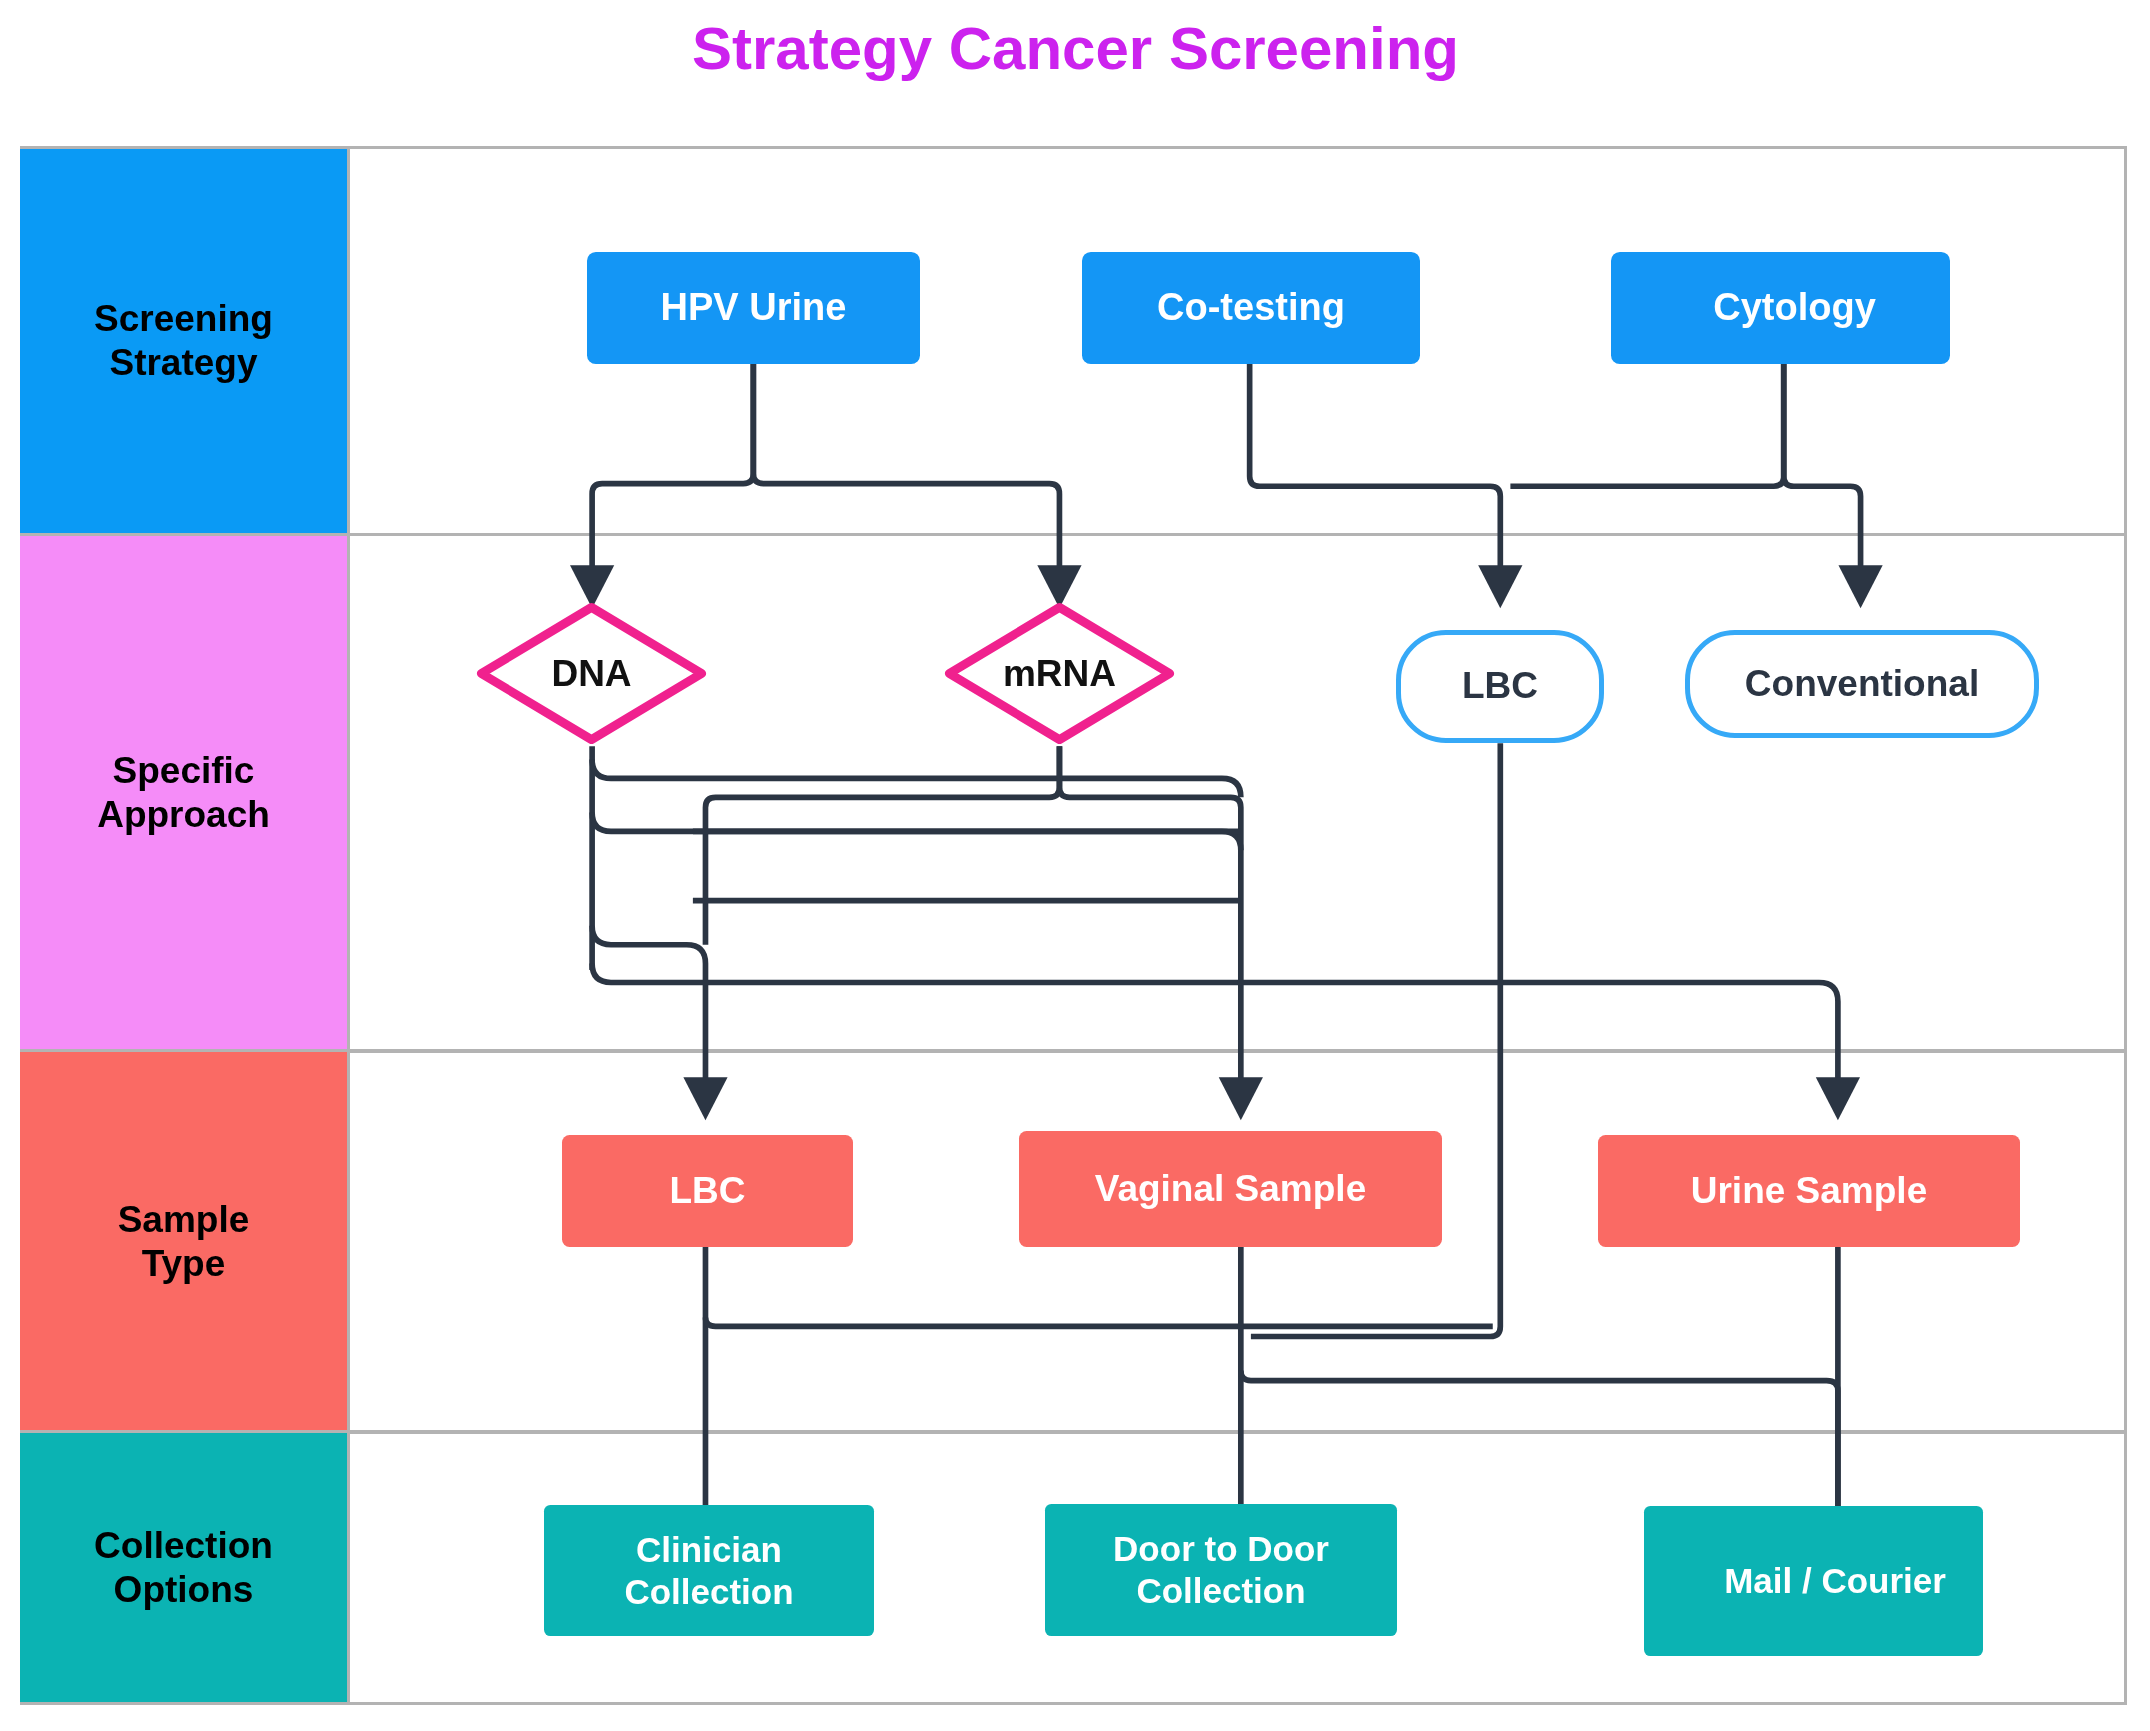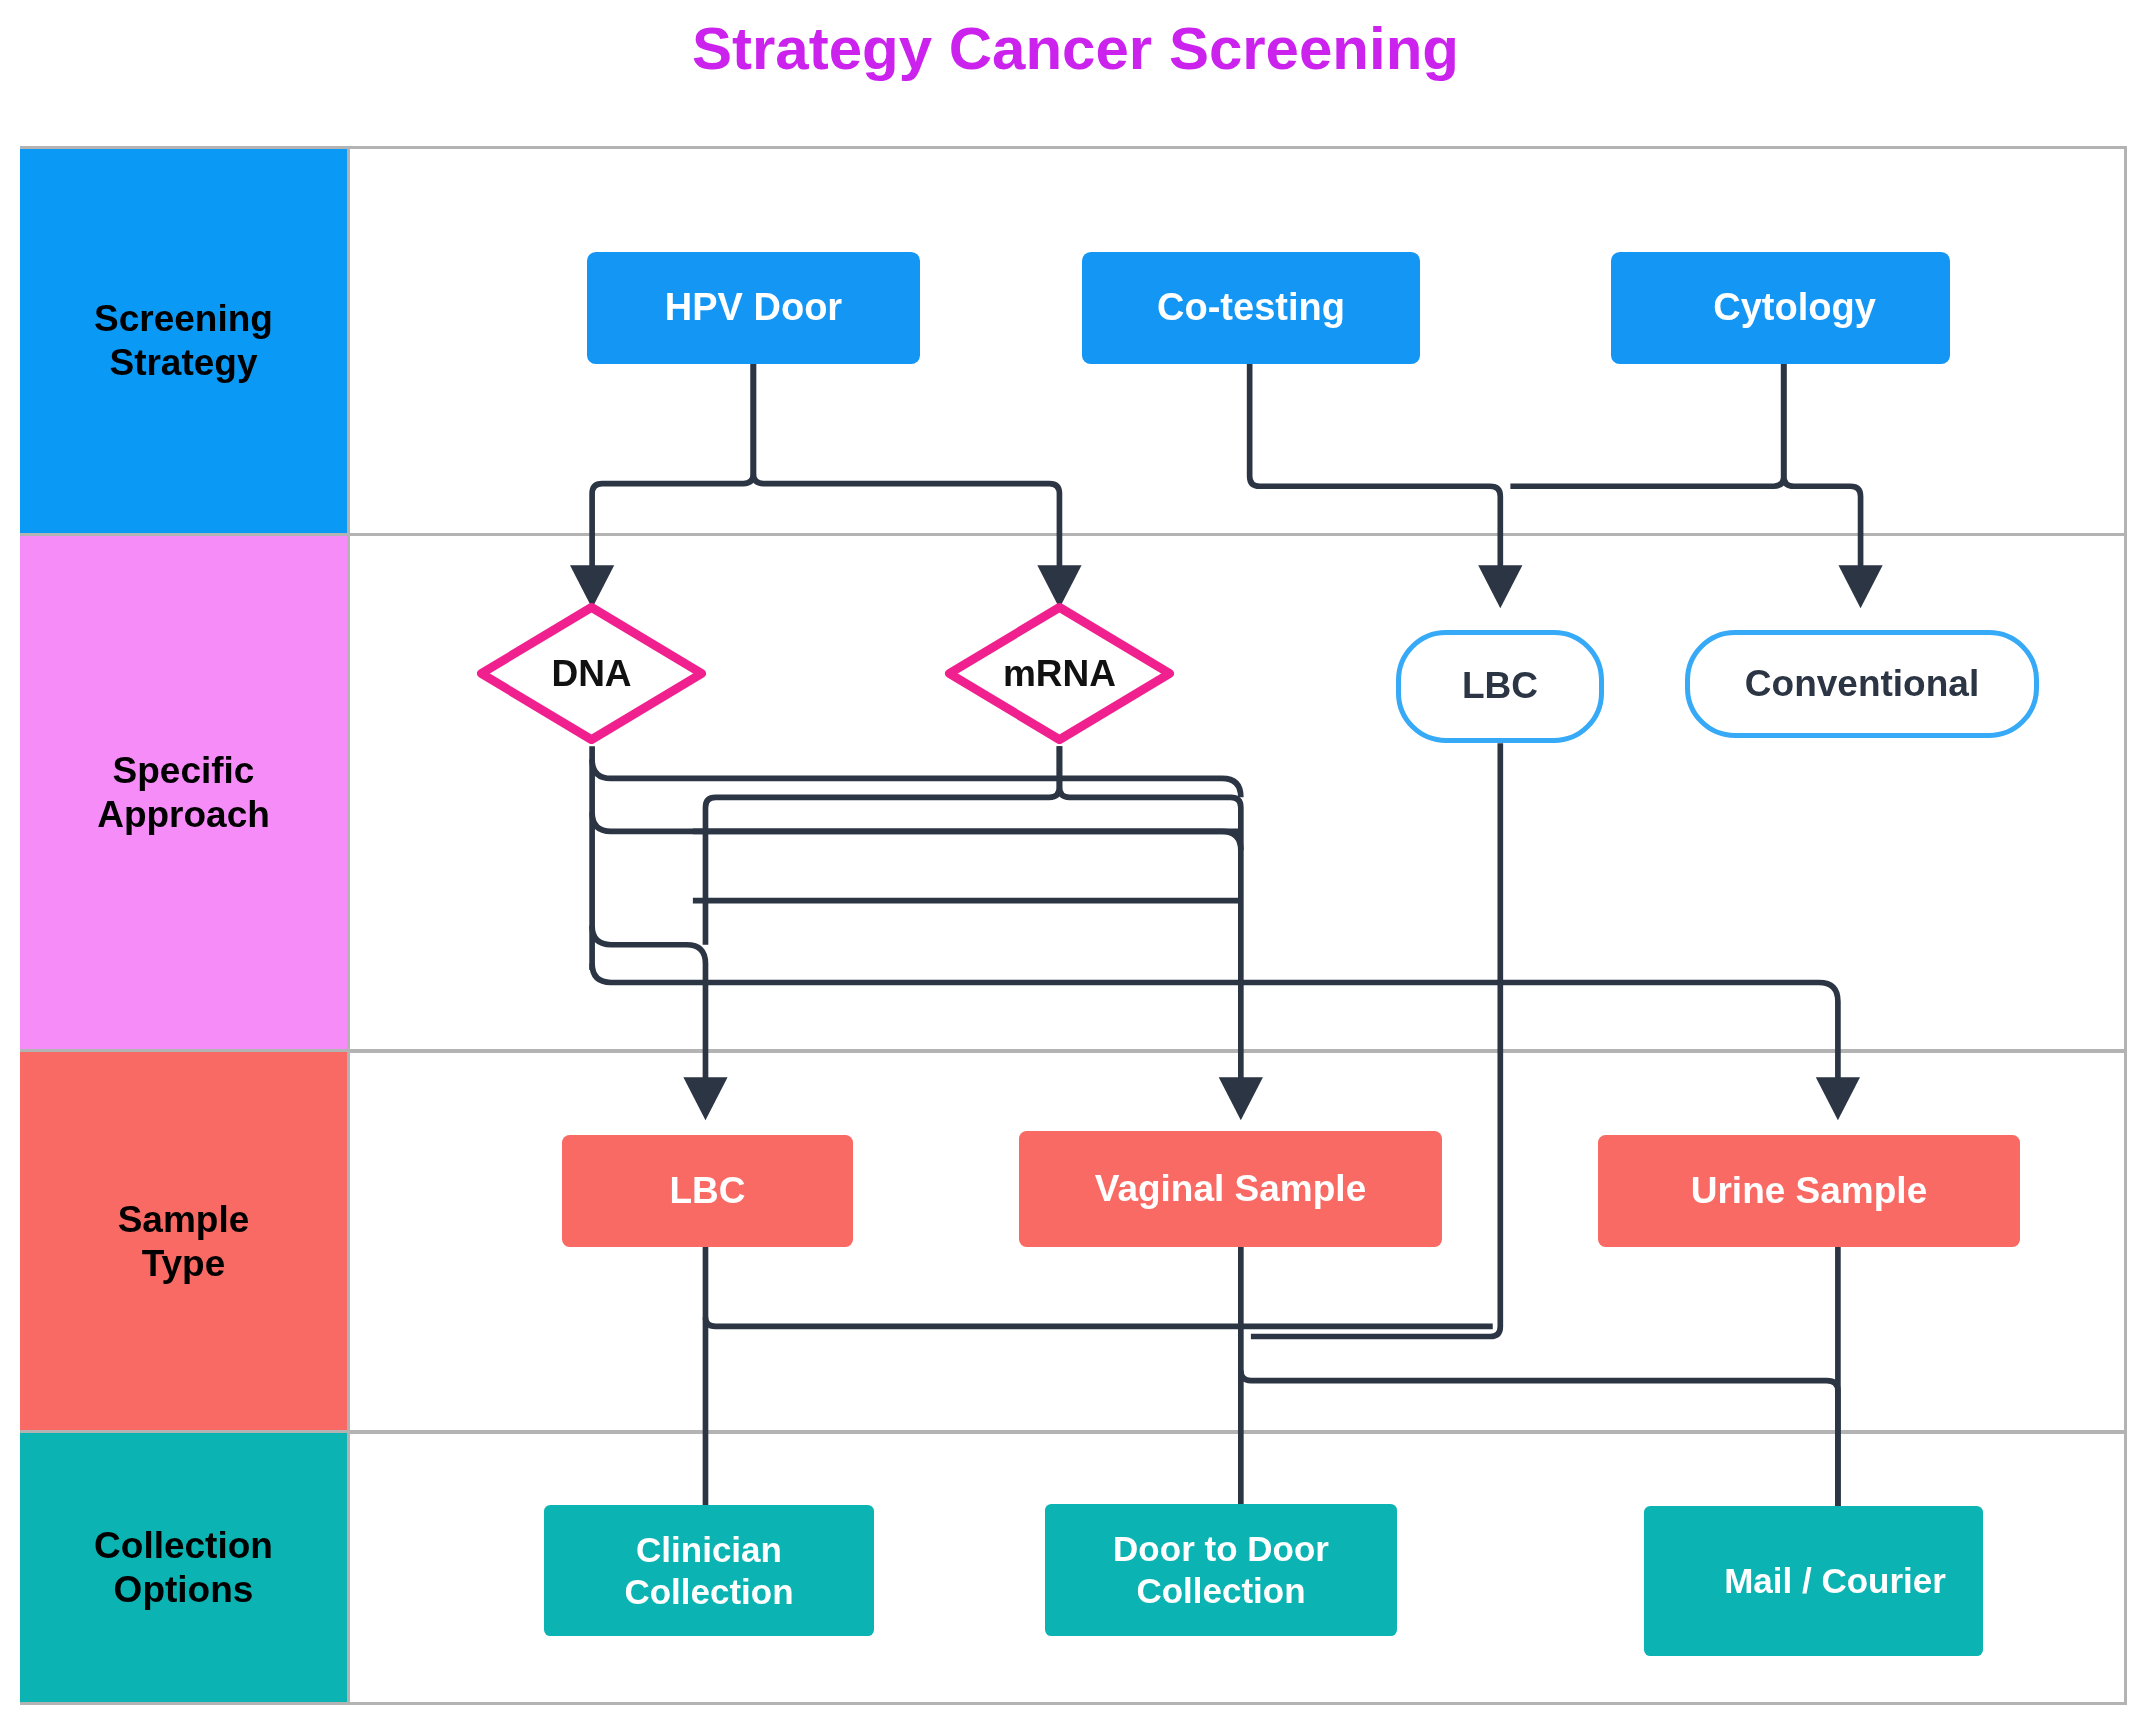--- a/index.html
+++ b/index.html
@@ -117,21 +117,21 @@
       <path d="M1120,2092 Q1120,2106 1136,2106 L2370,2106"></path>
 
       <path d="M1970,1980 L1970,2458" marker-end="url(#ah)"></path>
 
       <path d="M1970,2176 Q1970,2192 1986,2192 L2900,2192 Q2918,2192 2918,2208 L2918,2458"></path>
 
       <path d="M2918,1980 L2918,2458" marker-end="url(#ah)"></path>
     </g>
   </svg>
 
-  <div class="node n-strategy" style="left:587px;top:252px;width:333px;height:112px;">HPV Door</div>
+  <div class="node n-strategy" style="left:587px;top:252px;width:333px;height:112px;">HPV Urine</div>
   <div class="node n-strategy" style="left:1082px;top:252px;width:338px;height:112px;">Co-testing</div>
   <div class="node n-strategy" style="left:1611px;top:252px;width:339px;height:112px;padding-left:28px;">Cytology</div>
 
   <div class="diamond" style="left:475px;top:601px;width:233px;height:145px;">
     <svg width="233" height="145" viewBox="0 0 370 230">
       <polygon points="185,10 360,115 185,220 10,115" fill="#ffffff" stroke="#f0218e" stroke-width="14" stroke-linejoin="round"></polygon>
     </svg>
     <span class="dlabel">DNA</span>
   </div>
 

